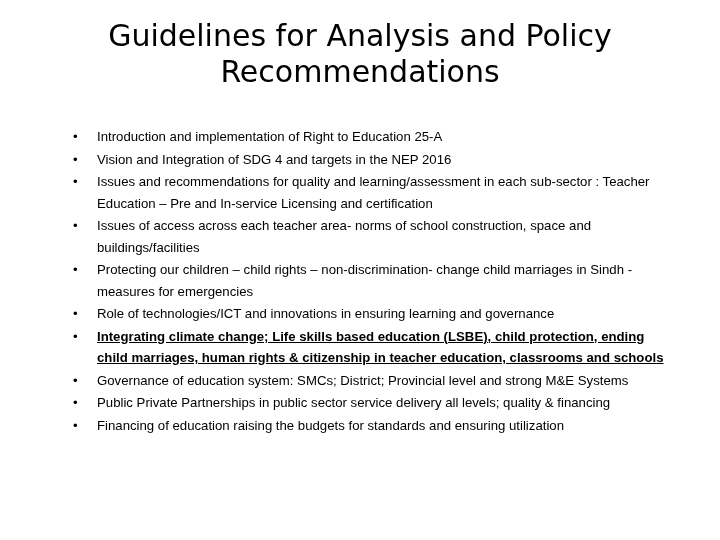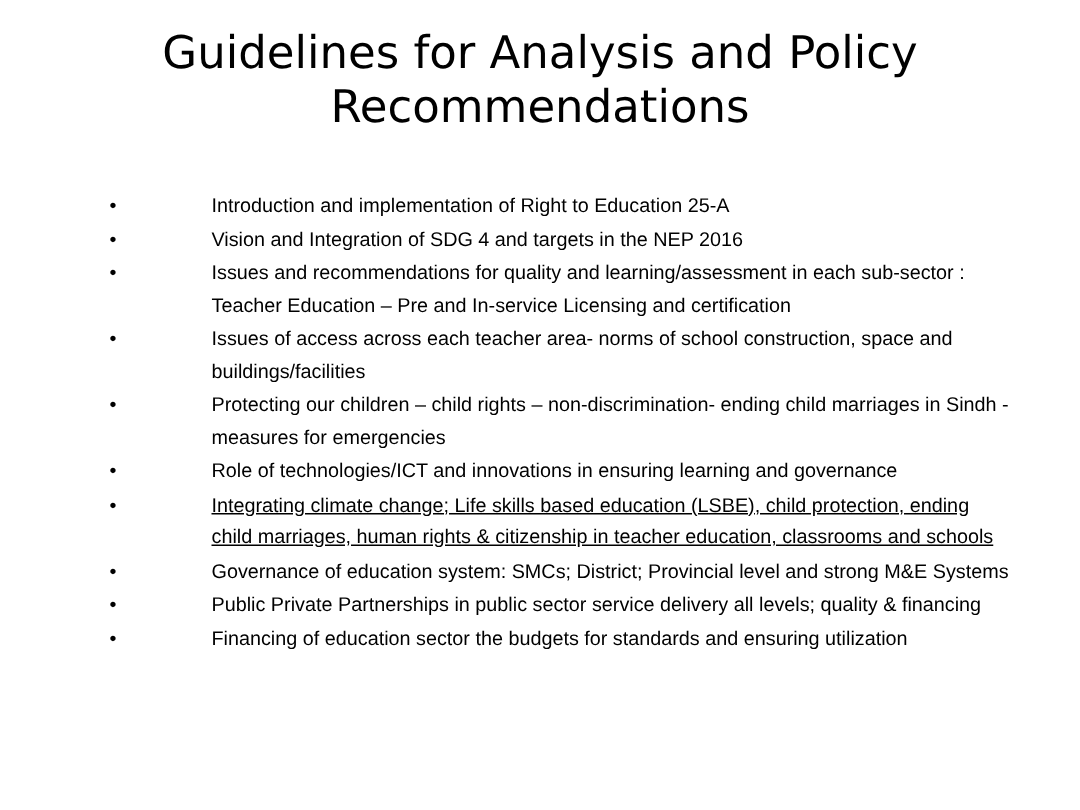--- a/index.html
+++ b/index.html
@@ -60,24 +60,23 @@
     position: absolute;
     left: 7px;
     top: 0;
     width: 12px;
     font-size: 13.2px;
     line-height: 21.5px;
     color: #000000;
   }
   li.bullet-item .bullet-text {
     display: block;
-    margin-left: 44px;
   }
   li.bullet-item.emphasis .bullet-text {
-    font-weight: normal;
+    font-weight: bold;
     text-decoration: underline;
   }
 </style>
 </head>
 <body>
 
 <div class="slide">
 
   <div class="slide-title">Guidelines for Analysis and Policy Recommendations</div>
 
@@ -94,38 +93,38 @@
         <li class="bullet-item">
           <span class="bullet-marker">•</span>
           <span class="bullet-text">Issues and recommendations for quality and learning/assessment in each sub-sector : Teacher Education – Pre and In-service Licensing and certification</span>
         </li>
         <li class="bullet-item">
           <span class="bullet-marker">•</span>
           <span class="bullet-text">Issues of access across each teacher area- norms of school construction, space and buildings/facilities</span>
         </li>
         <li class="bullet-item">
           <span class="bullet-marker">•</span>
-          <span class="bullet-text">Protecting our children – child rights – non-discrimination- ending child marriages in Sindh -  measures for emergencies</span>
+          <span class="bullet-text">Protecting our children – child rights – non-discrimination- change child marriages in Sindh -  measures for emergencies</span>
         </li>
         <li class="bullet-item">
           <span class="bullet-marker">•</span>
           <span class="bullet-text">Role of technologies/ICT and innovations  in ensuring learning and governance</span>
         </li>
         <li class="bullet-item emphasis">
           <span class="bullet-marker">•</span>
           <span class="bullet-text">Integrating climate change; Life skills based education (LSBE), child protection, ending child marriages,  human rights &amp; citizenship in teacher education, classrooms and schools</span>
         </li>
         <li class="bullet-item">
           <span class="bullet-marker">•</span>
           <span class="bullet-text">Governance of education system: SMCs; District; Provincial level and strong M&amp;E Systems</span>
         </li>
         <li class="bullet-item">
           <span class="bullet-marker">•</span>
           <span class="bullet-text">Public Private Partnerships in public sector service delivery all levels;  quality &amp; financing</span>
         </li>
         <li class="bullet-item">
           <span class="bullet-marker">•</span>
-          <span class="bullet-text">Financing of education sector the budgets for standards  and ensuring  utilization</span>
+          <span class="bullet-text">Financing of education raising the budgets for standards  and ensuring  utilization</span>
         </li>
       </ul>
   </div>
 
 </div>
 
 </body></html>

